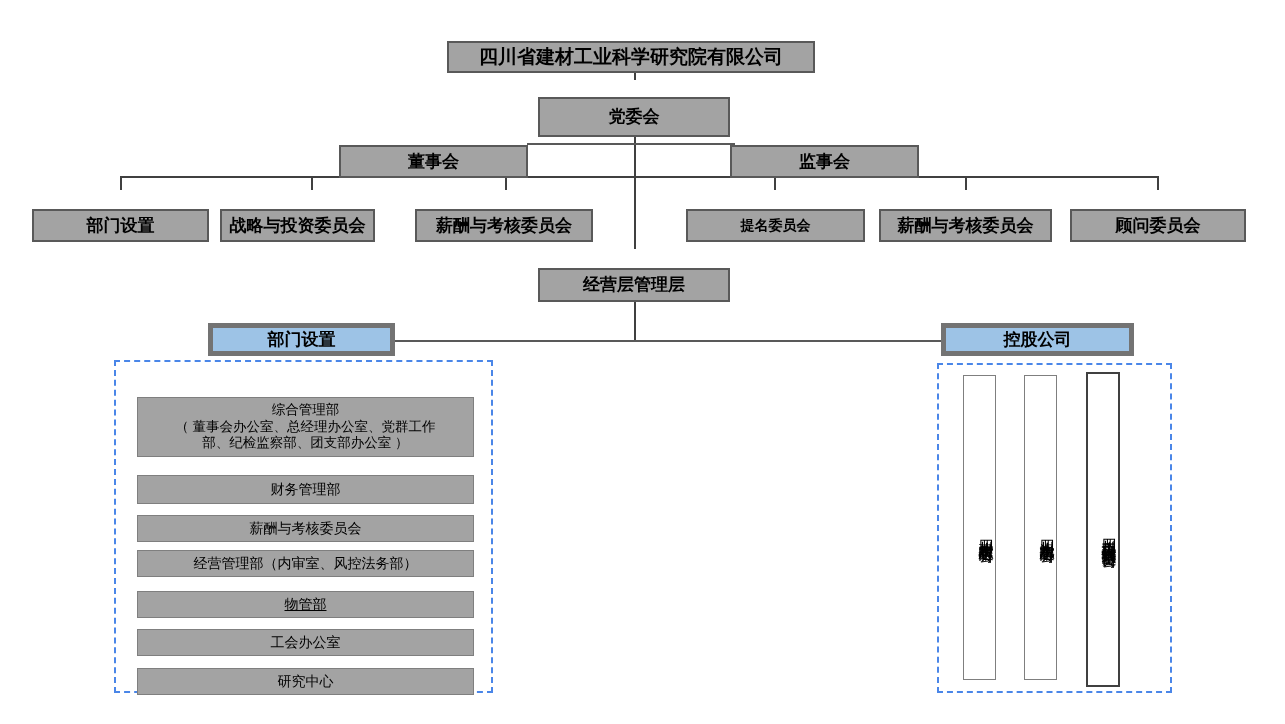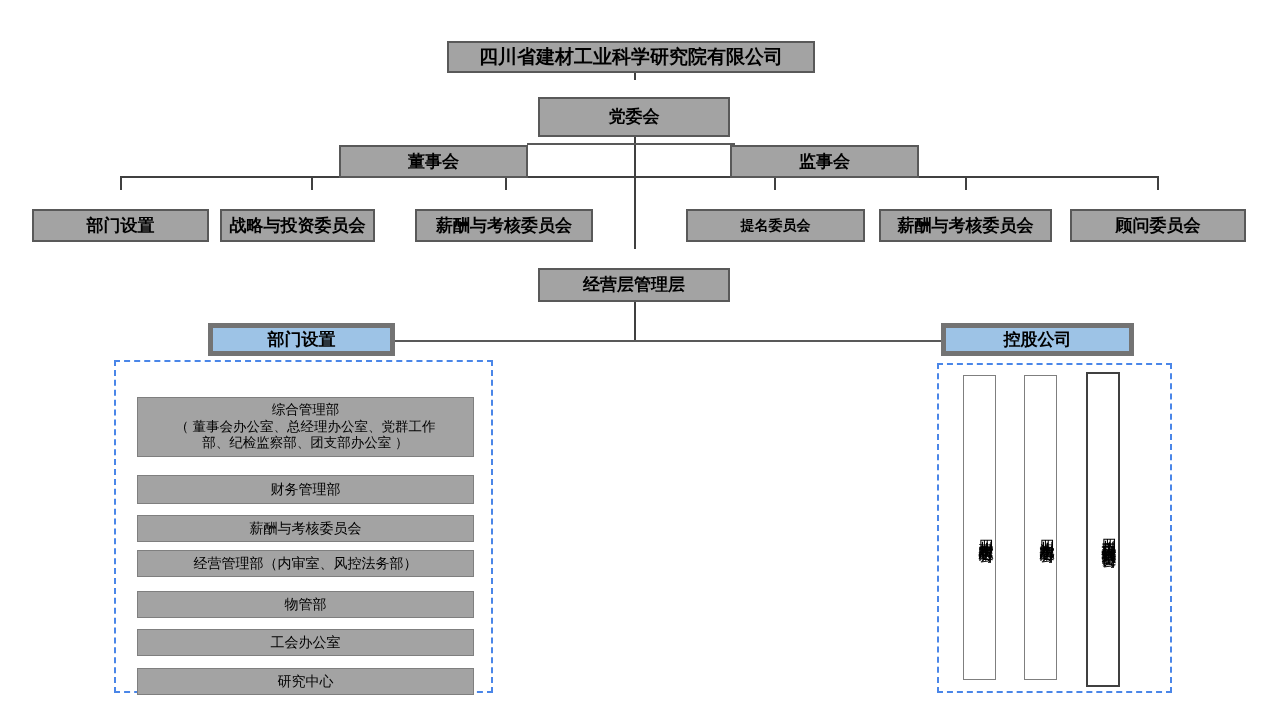--- a/index.html
+++ b/index.html
@@ -120,21 +120,21 @@
   <div class="hdr" style="left:941px; top:323px; width:193px; height:33px; font-size:17px;">控股公司</div>
 
   <div class="dashgroup" style="left:114px; top:360px; width:379px; height:333px;"></div>
 
   <div class="box" style="left:137px; top:378px; width:337px; height:60px; font-size:13.5px; white-space:pre-line;">综合管理部
 （ 董事会办公室、总经理办公室、党群工作
 部、纪检监察部、团支部办公室 ）</div>
   <div class="box" style="left:137px; top:456px; width:337px; height:29px; font-size:14px;">财务管理部</div>
   <div class="box" style="left:137px; top:496px; width:337px; height:27px; font-size:14px;">薪酬与考核委员会</div>
   <div class="box" style="left:137px; top:531px; width:337px; height:27px; font-size:14px;">经营管理部（内审室、风控法务部）</div>
-  <div class="box" style="left:137px; top:572px; width:337px; height:27px; font-size:14px;">物管部</div>
+  <div class="box" style="left:137px; top:572px; width:337px; height:27px; font-size:14px;text-decoration:underline;">物管部</div>
   <div class="box" style="left:137px; top:610px; width:337px; height:27px; font-size:14px;">工会办公室</div>
   <div class="box" style="left:137px; top:649px; width:337px; height:27px; font-size:14px;">研究中心</div>
 
   <div class="dashgroup" style="left:937px; top:363px; width:235px; height:330px;"></div>
 
   <div class="vbox" style="left:963px; top:375px; width:33px; height:305px; font-size:15px;">四川建材杂志有限公司</div>
   <div class="vbox" style="left:1024px; top:375px; width:33px; height:305px; font-size:15px;">四川水泥杂志有限公司</div>
   <div class="vbox heavier" style="left:1086px; top:372px; width:34px; height:315px; font-size:15px;">四川科力工程设计咨询有限责任公司</div>
 
 </div>

